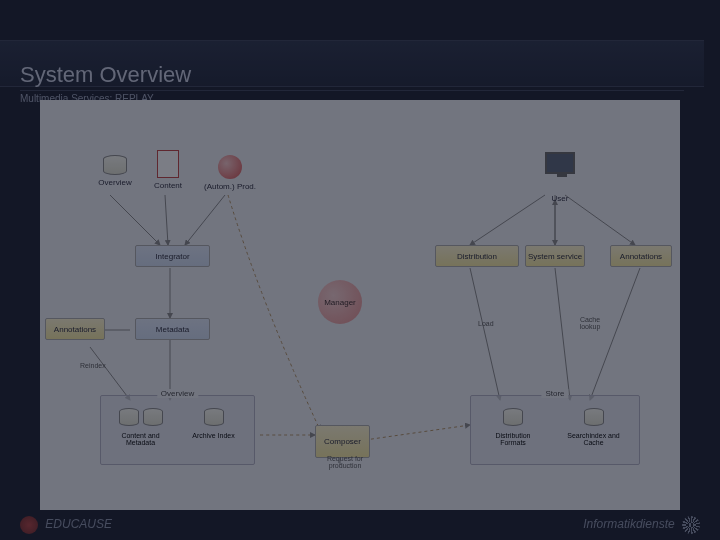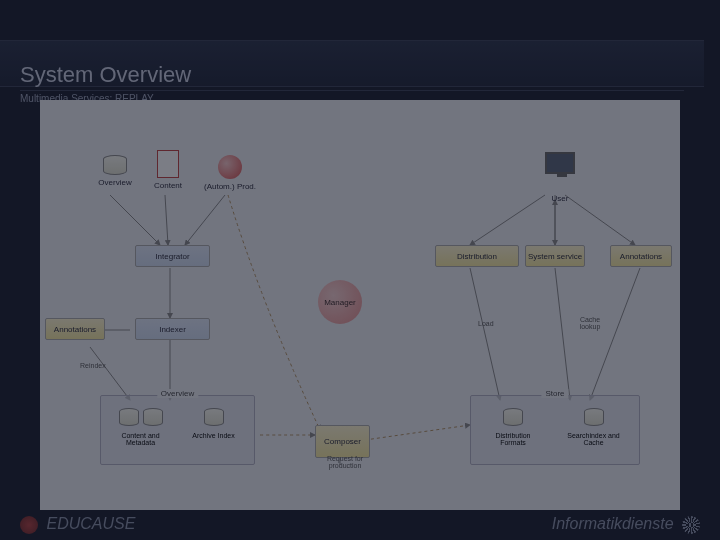--- a/index.html
+++ b/index.html
@@ -145,21 +145,21 @@
   svg.arrows {
     position:absolute; inset:0;
     width:100%; height:100%;
     pointer-events:none;
   }
   .footer {
     position:absolute;
     bottom:6px; left:20px; right:20px;
     display:flex; justify-content:space-between;
     align-items:flex-end;
-    font-size:16px;
+    font-size:12px;
     color:#8a92a8;
     font-style:italic;
     margin-top:12px;
   }
   .logo-left {
     width:18px; height:18px;
     background: radial-gradient(circle,#b04040,#702828);
     border-radius:50%;
     display:inline-block;
     vertical-align:middle;
@@ -228,21 +228,21 @@
   </div>
 
   <div class="box blue" style="left:95px; top:145px; width:75px; height:22px">Integrator</div>
   <div class="box yellow" style="left:395px; top:145px; width:84px; height:22px">Distribution</div>
   <div class="box yellow" style="left:485px; top:145px; width:60px; height:22px">System service</div>
   <div class="box yellow" style="left:570px; top:145px; width:62px; height:22px">Annotations</div>
 
   <div class="manager" style="left:278px; top:180px">Manager</div>
 
   <div class="box yellow" style="left:5px; top:218px; width:60px; height:22px">Annotations</div>
-  <div class="box blue" style="left:95px; top:218px; width:75px; height:22px">Indexer</div>
+  <div class="box blue" style="left:95px; top:218px; width:75px; height:22px">Metadata</div>
 
   <div class="small-label" style="left:438px; top:220px">Load</div>
   <div class="small-label" style="left:530px; top:216px; width:40px; text-align:center">Cache lookup</div>
   <div class="small-label" style="left:40px; top:262px">Reindex</div>
 
   <div class="group" style="left:60px; top:295px; width:155px; height:70px">
     <div class="group-title">Overview</div>
     <div style="position:absolute; left:12px; top:12px; text-align:center; width:55px">
       <span class="cyl-sm"></span><span class="cyl-sm"></span>
       <div style="font-size:7px; margin-top:2px">Content and Metadata</div>

